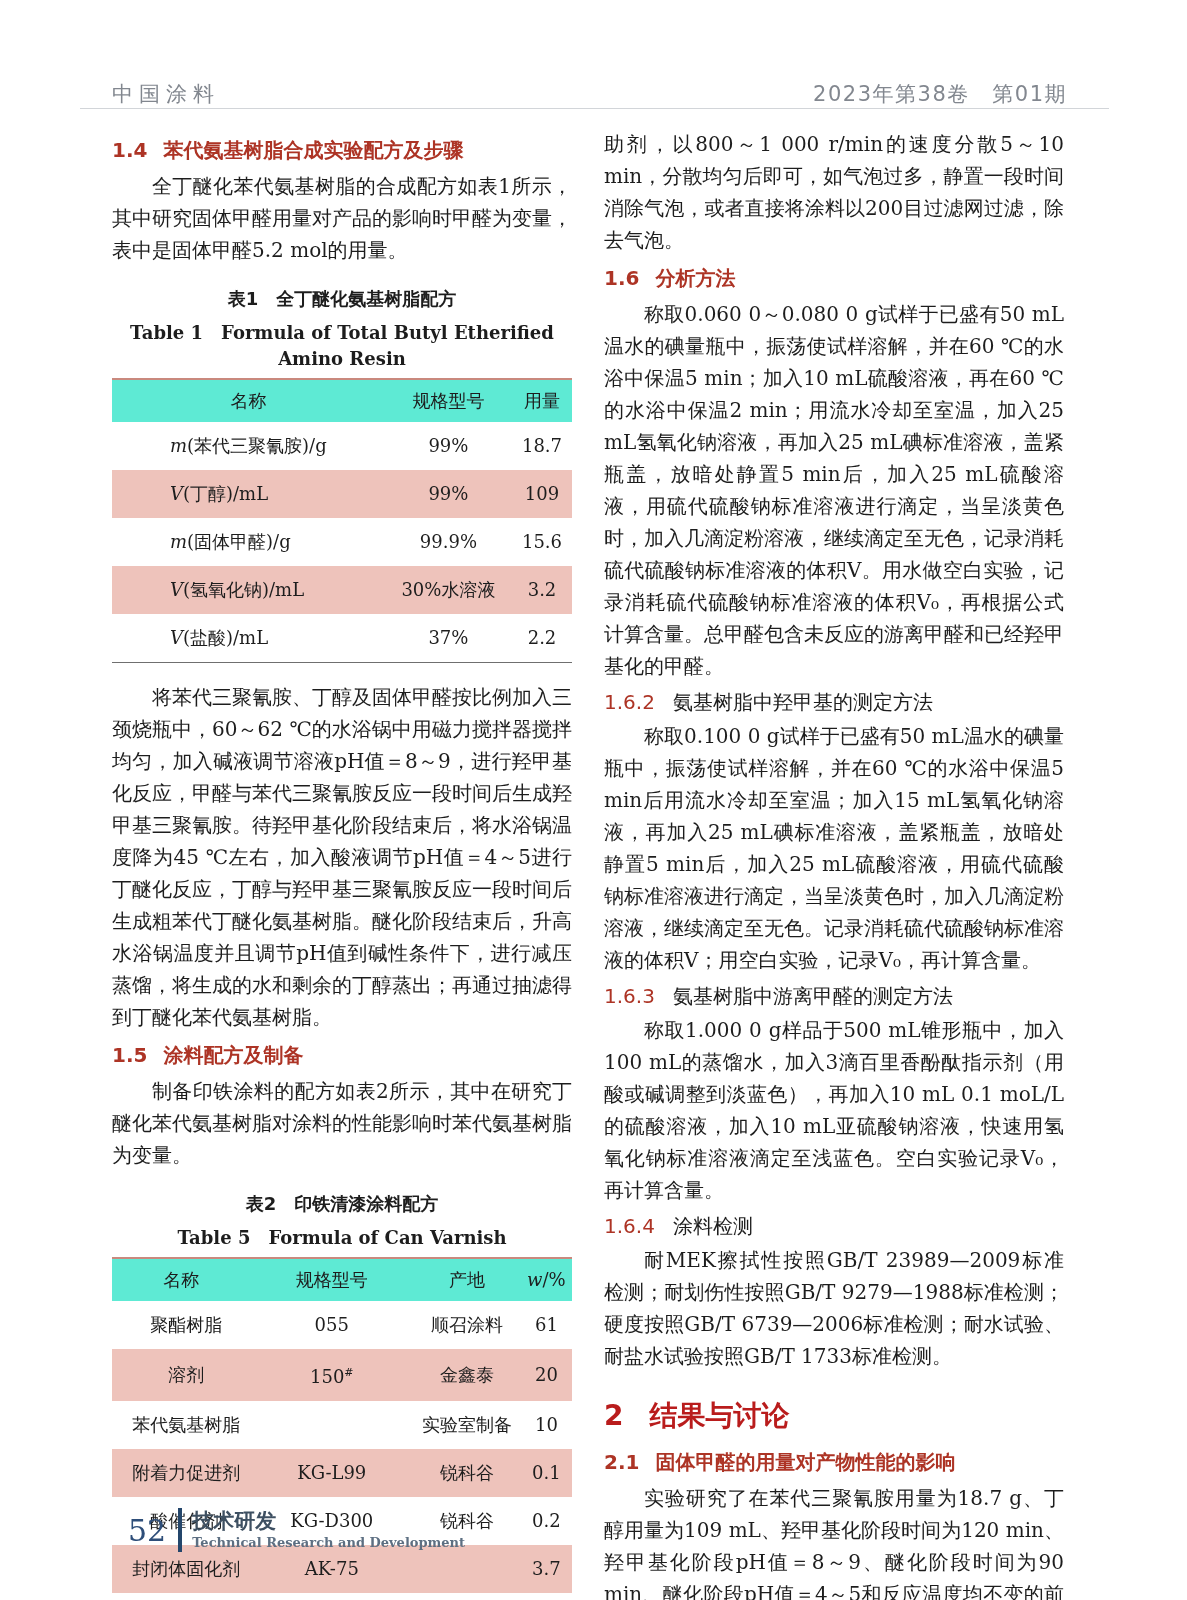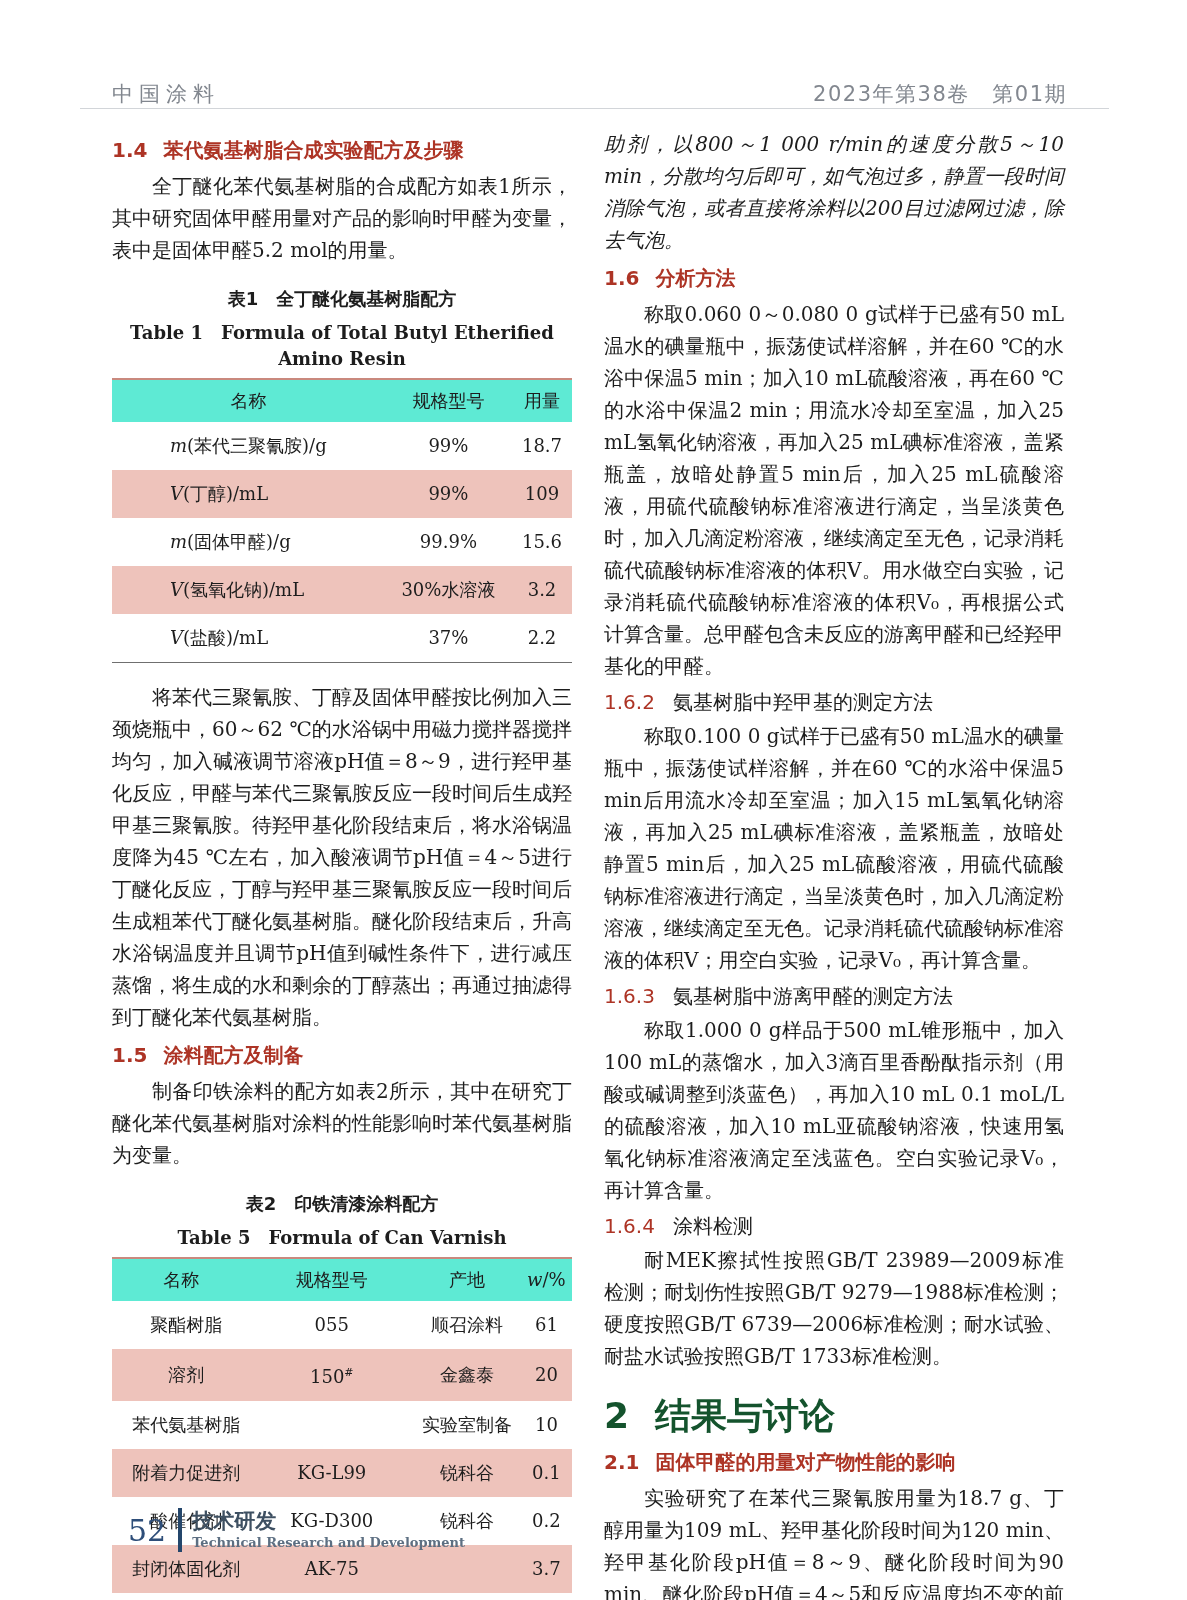--- a/index.html
+++ b/index.html
@@ -20,34 +20,34 @@
   .issue { letter-spacing:1.5px; }
   .header-rule { position:absolute; top:108px; left:80px; right:78px; border-top:1.5px solid #d2d5d9; }
 
   
   .columns {
     position:absolute; top:128px; left:112px; width:952px;
     display:flex; gap:32px;
   }
   .col { width:460px; font-size:20px; line-height:32px; text-align:justify; }
   .para { margin:0; text-indent:2em; }
-  .para.noindent { text-indent:0;font-style:italic; }
+  .para.noindent { text-indent:0; }
 
   
   .h-sec {
     font-family:"DejaVu Sans","Liberation Sans",sans-serif;
     font-weight:bold; color:#ad3425; font-size:20px; line-height:32px;
     margin:6px 0 4px; text-indent:0;
   }
   .h-sec .no { margin-right:16px; }
   .h-sub { font-size:20px; line-height:32px; margin:4px 0 2px; text-indent:0; }
   .h-sub .no { color:#ad3425; margin-right:18px; font-family:"DejaVu Sans","Liberation Sans",sans-serif; }
   .h-major {
     font-family:"DejaVu Sans","Liberation Sans",sans-serif;
-    font-weight:bold; color:#14532d; font-size:36px; line-height:40px;
+    font-weight:bold; color:#b91c1c; font-size:28px; line-height:40px;
     margin:24px 0 10px; text-indent:0;
   }
   .h-major .no { margin-right:26px; }
 
   
   .tblblock { margin:20px 0 18px; }
   .tbl-cap-zh {
     text-align:center; font-family:"DejaVu Sans","Liberation Sans",sans-serif;
     font-weight:bold; font-size:18px; line-height:26px; text-indent:0; margin:8px;
   }

